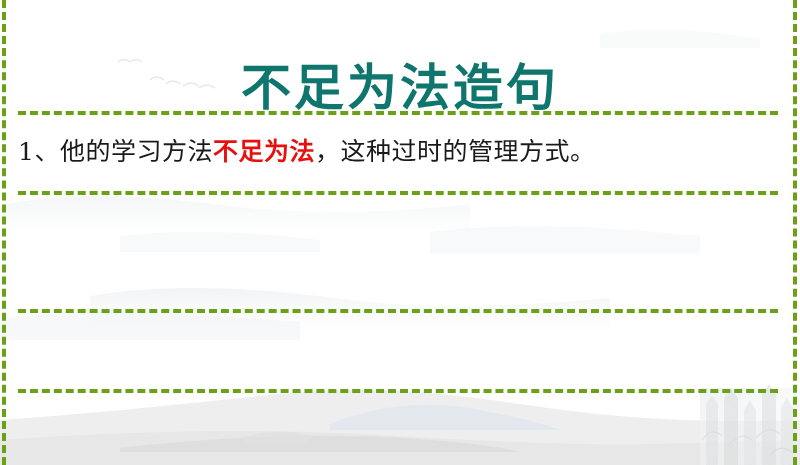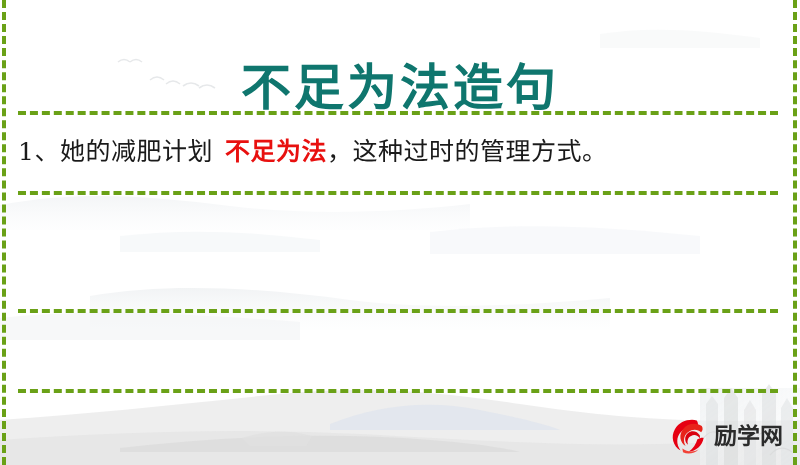--- a/index.html
+++ b/index.html
@@ -97,21 +97,20 @@
     align-items: center;
   }
   .sentence-inner { display: block; width: 100%; }
   .row-1 { height: 80px; }
   .row-2 { height: 118px; }
   .row-3 { height: 80px; }
 
   .idiom {
     color: #e8100f;
     font-weight: 700;
-    margin-left: 12px;
   }
 
   
   .brand {
     position: absolute;
     left: 668px;
     top: 414px;
     height: 44px;
     display: flex;
     align-items: center;
@@ -200,31 +199,21 @@
   <h1 class="title">不足为法造句</h1>
 
   <div class="sep sep-1"></div>
   <div class="sep sep-2"></div>
   <div class="sep sep-3"></div>
   <div class="sep sep-4"></div>
 
   <div class="sentences">
 
     <div class="sentence row-1">
-      <span class="sentence-inner"><span>1、</span><span>她的减肥计划</span><span class="idiom">不足为法</span><span>，这种过时的管理方式。</span></span>
+      <span class="sentence-inner"><span>1、</span><span>他的学习方法</span><span class="idiom">不足为法</span><span>，这种过时的管理方式。</span></span>
     </div>
 
 
 
   </div>
 
-  <div class="brand">
-    <svg class="brand-mark" viewBox="0 0 64 64" xmlns="http://www.w3.org/2000/svg" aria-hidden="true">
-      <path d="M46 7 C 33 4, 18 9, 11 21 C 4 33, 8 48, 20 55 C 13 45, 13 33, 21 25 C 28 17, 39 15, 47 19 C 49 15, 48 10, 46 7 Z" fill="#e60012"></path>
-      <path d="M54 16 C 44 10, 31 12, 24 21 C 17 30, 19 42, 28 48 C 24 40, 25 31, 32 26 C 39 20, 48 21, 53 26 C 56 23, 56 19, 54 16 Z" fill="#e8231a"></path>
-      <path d="M51 31 C 47 24, 38 22, 32 27 C 26 32, 26 41, 32 46 C 30 40, 32 34, 37 32 C 42 29, 48 31, 51 36 Z" fill="#d9000f"></path>
-      <path d="M57 35 C 55 47, 45 56, 33 57 C 40 52, 45 45, 47 37 C 51 35, 55 34, 57 35 Z" fill="#e60012"></path>
-      <path d="M23 52 C 31 58, 42 58, 49 53 C 43 60, 32 62, 24 58 Z" fill="#f24136"></path>
-    </svg>
-    <span class="brand-text">励学网</span>
-  </div>
 
 </div>
 
 </body></html>

